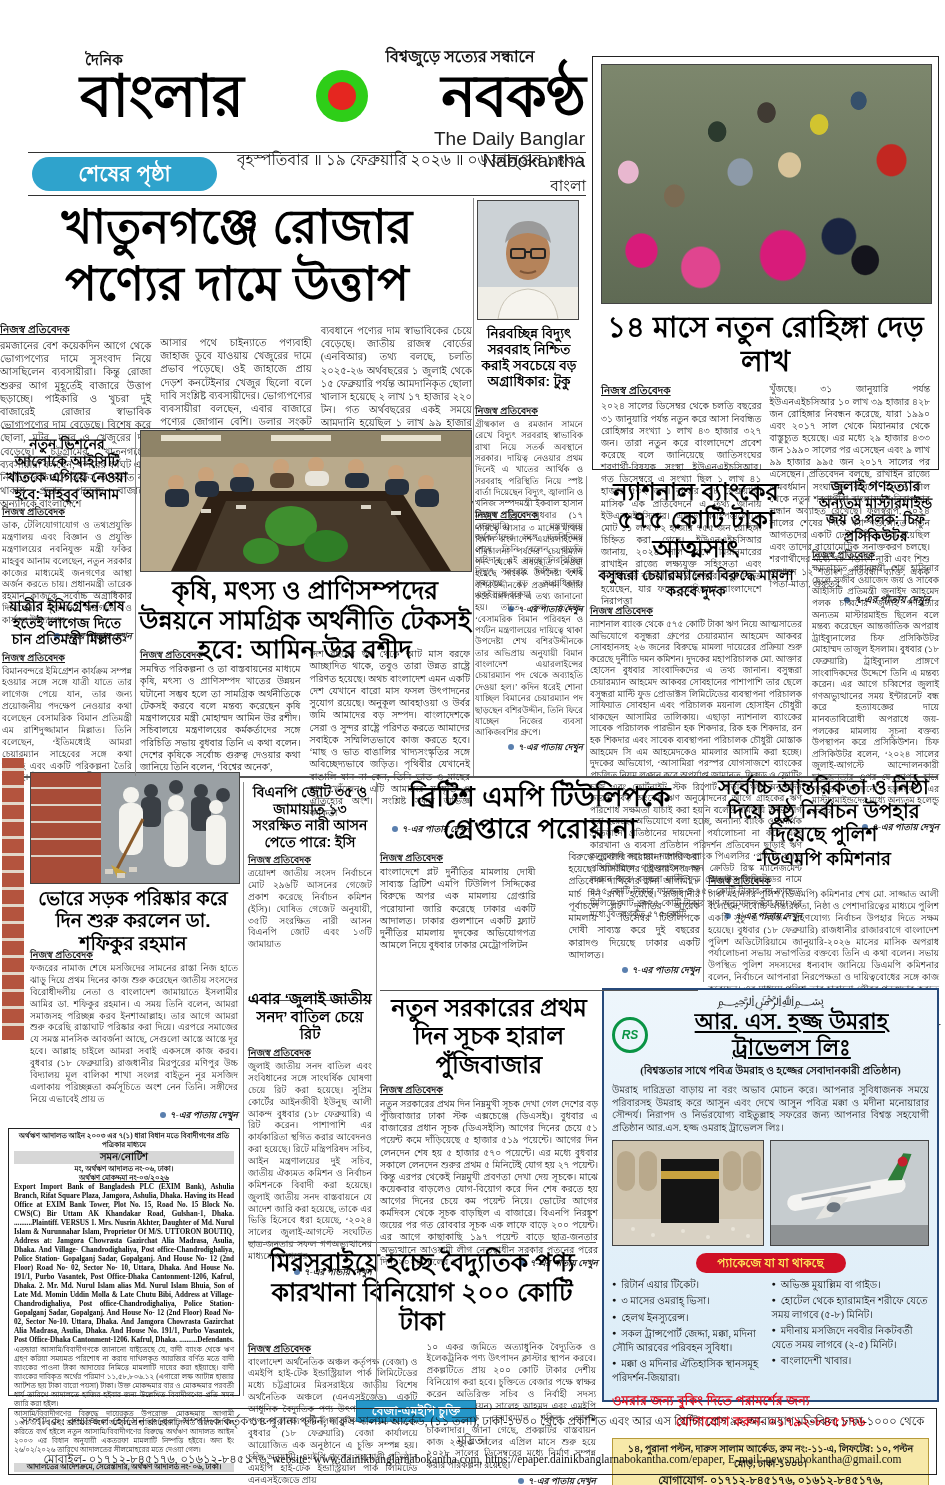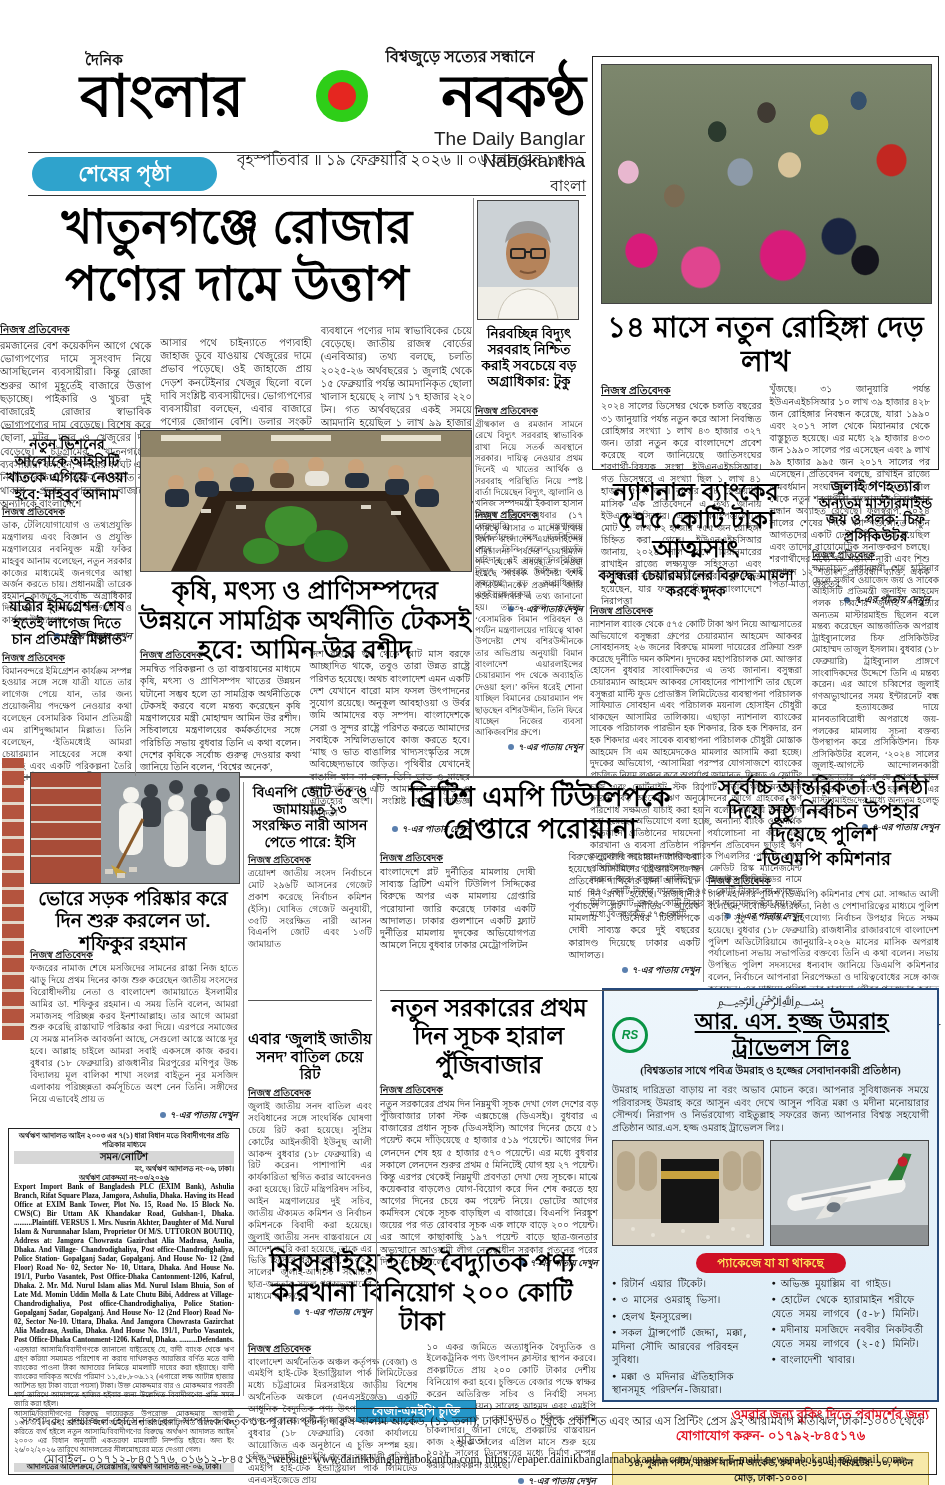--- a/index.html
+++ b/index.html
@@ -278,21 +278,21 @@
 
   <div class="abs" style="left:708px;top:776px;width:231px;">
     <div class="hl" style="font-size:20px;">সর্বোচ্চ আন্তরিকতা ও নিষ্ঠা দিয়ে সুষ্ঠু নির্বাচন উপহার দিয়েছে পুলিশ</div>
     <div class="hl" style="font-size:18px;margin-top:2px;">-ডিএমপি কমিশনার</div>
     <div class="byline" style="font-size:9.5px;margin-top:4px;">নিজস্ব প্রতিবেদক</div>
     <div class="body-txt" style="font-size:9px;">ঢাকা মহানগর পুলিশ (ডিএমপি) কমিশনার শেখ মো. সাজ্জাত আলী বলেছেন, সর্বোচ্চ আন্তরিকতা, নিষ্ঠা ও পেশাদারিত্বের মাধ্যমে পুলিশ একটি সুষ্ঠু ও সর্বজন গ্রহণযোগ্য নির্বাচন উপহার দিতে সক্ষম হয়েছে। বুধবার (১৮ ফেব্রুয়ারি) রাজধানীর রাজারবাগে বাংলাদেশ পুলিশ অডিটোরিয়ামে জানুয়ারি-২০২৬ মাসের মাসিক অপরাধ পর্যালোচনা সভায় সভাপতির বক্তব্যে তিনি এ কথা বলেন। সভায় উপস্থিত পুলিশ সদস্যদের ধন্যবাদ জানিয়ে ডিএমপি কমিশনার বলেন, নির্বাচনে আপনারা নিরপেক্ষতা ও দায়িত্ববোধের সঙ্গে কাজ করেছেন। এর মাধ্যমে পুলিশ তার হারানো গৌরব পুনরুদ্ধার করতে পেরেছে। ভবিষ্যতেও এই ভাবমূর্তি ধরে রাখতে সবাইকে নিষ্ঠার সঙ্গে দায়িত্ব পালন করতে হবে। সভায় অতিরিক্ত পুলিশ কমিশনার (অ্যাডমিন) মো. সরওয়ার</div>
     <div class="cont" style="font-size:9px;margin-top:-12px;">৭-এর পাতায় দেখুন</div>
   </div>
 
   <div class="abs hline" style="left:248px;top:1000px;width:124px;"></div>
-  <div class="abs" style="left:248px;top:1030px;width:124px;">
+  <div class="abs" style="left:248px;top:990px;width:124px;">
     <div class="hl" style="font-size:15px;">এবার ‘জুলাই জাতীয় সনদ’ বাতিল চেয়ে রিট</div>
     <div class="byline" style="font-size:9.5px;margin-top:3px;">নিজস্ব প্রতিবেদক</div>
     <div class="body-txt" style="font-size:9px;">জুলাই জাতীয় সনদ বাতিল এবং সংবিধানের সঙ্গে সাংঘর্ষিক ঘোষণা চেয়ে রিট করা হয়েছে। সুপ্রিম কোর্টের আইনজীবী ইউনুছ আলী আকন্দ বুধবার (১৮ ফেব্রুয়ারি) এ রিট করেন। পাশাপাশি এর কার্যকারিতা স্থগিত করার আবেদনও করা হয়েছে। রিটে মন্ত্রিপরিষদ সচিব, আইন মন্ত্রণালয়ের দুই সচিব, জাতীয় ঐক্যমত কমিশন ও নির্বাচন কমিশনকে বিবাদী করা হয়েছে। জুলাই জাতীয় সনদ বাস্তবায়নে যে আদেশ জারি করা হয়েছে, তাকে এর ভিত্তি হিসেবে ধরা হয়েছে, ‘২০২৪ সালের জুলাই-আগস্টে সংঘটিত ছাত্র-জনতার সফল গণঅভ্যুত্থানের মাধ্যমে জনগণের</div>
     <div class="cont" style="font-size:9px;">৭-এর পাতায় দেখুন</div>
   </div>
 
   <div class="abs" style="left:380px;top:994px;width:218px;">
     <div class="hl" style="font-size:24px;">নতুন সরকারের প্রথম দিন সূচক হারাল পুঁজিবাজার</div>
     <div class="byline" style="font-size:9.5px;margin-top:4px;">নিজস্ব প্রতিবেদক</div>
     <div class="body-txt" style="font-size:9.2px;">নতুন সরকারের প্রথম দিন নিম্নমুখী সূচক দেখা গেল দেশের বড় পুঁজিবাজার ঢাকা স্টক এক্সচেঞ্জে (ডিএসই)। বুধবার এ বাজারের প্রধান সূচক (ডিএসইসি) আগের দিনের চেয়ে ৫১ পয়েন্ট কমে দাঁড়িয়েছে ৫ হাজার ৫১৯ পয়েন্টে। আগের দিন লেনদেন শেষ হয় ৫ হাজার ৫৭০ পয়েন্টে। এর মধ্যে বুধবার সকালে লেনদেন শুরুর প্রথম ৫ মিনিটেই যোগ হয় ২৭ পয়েন্ট। কিন্তু এরপর থেকেই নিম্নমুখী প্রবণতা দেখা দেয় সূচকে। মাঝে কয়েকবার বাড়লেও যোগ-বিয়োগ করে দিন শেষ করতে হয় আগের দিনের চেয়ে কম পয়েন্ট নিয়ে। ভোটের আগের কর্মদিবস থেকে সূচক বাড়ছিল এ বাজারে। বিএনপি নিরঙ্কুশ জয়ের পর গত রোববার সূচক এক লাফে বাড়ে ২০০ পয়েন্ট। এর আগে কাছাকাছি ১৯৭ পয়েন্ট বাড়ে ছাত্র-জনতার অভ্যুত্থানে আওয়ামী লীগ নেতৃত্বাধীন সরকার পতনের পরের দিন; ২০২৪ সালের ৬</div>
@@ -339,47 +339,47 @@
             <polygon points="118,46 138,22 146,24 132,48" fill="#2f7d3a"></polygon>
             <circle cx="136" cy="30" r="5" fill="#c61f2e"></circle>
             <polygon points="60,52 40,72 56,72 76,56" fill="#e4e4e0"></polygon>
             <rect x="30" y="48" width="70" height="3" fill="#9aa2aa"></rect>
             <ellipse cx="60" cy="63" rx="7" ry="5" fill="#6c7680"></ellipse>
           </g>
         </svg>
       </div>
     </div>
     <div class="red-pill" style="width:150px;height:20px;line-height:20px;font-size:12px;margin:7px auto 5px auto;">প্যাকেজে যা যা থাকছে</div>
-    <div style="display:flex;gap:2px;font-family:Liberation Mono, monospace;">
+    <div style="display:flex;gap:2px;">
       <div style="width:50%;">
         <div class="ad-li">রিটার্ন এয়ার টিকেট।</div>
         <div class="ad-li">৩ মাসের ওমরাহ্ ভিসা।</div>
         <div class="ad-li">হেলথ ইনস্যুরেন্স।</div>
         <div class="ad-li">সকল ট্রান্সপোর্ট জেদ্দা, মক্কা, মদিনা সৌদি আরবের পরিবহন সুবিধা।</div>
         <div class="ad-li">মক্কা ও মদিনার ঐতিহাসিক স্থানসমূহ পরিদর্শন-জিয়ারা।</div>
       </div>
       <div style="width:50%;">
         <div class="ad-li">অভিজ্ঞ মুয়াল্লিম বা গাইড।</div>
         <div class="ad-li">হোটেল থেকে হ্যারামাইন শরীফে যেতে সময় লাগবে (৫-৮) মিনিট।</div>
         <div class="ad-li">মদীনায় মসজিদে নববীর নিকটবর্তী যেতে সময় লাগবে (২-৫) মিনিট।</div>
         <div class="ad-li">বাংলাদেশী খাবার।</div>
       </div>
     </div>
-    <div style="text-align:right;color:#e01020;font-weight:800;font-size:13px;font-family:'Liberation Sans',sans-serif;margin-top:4px;">ওমরার জন্য বুকিং দিতে পরামর্শের জন্য</div>
+    <div style="text-align:left;color:#e01020;font-weight:800;font-size:13px;font-family:'Liberation Sans',sans-serif;margin-top:4px;">ওমরার জন্য বুকিং দিতে পরামর্শের জন্য</div>
     <div style="text-align:center;color:#e01020;font-weight:800;font-size:13px;font-family:'Liberation Sans',sans-serif;">যোগাযোগ করুন- ০১৭৯২-৮৪৫১৭৬</div>
     <div style="background:#f7e9a9;border:1px solid #b79b3a;margin-top:5px;padding:3px 5px;text-align:center;">
       <div style="font-size:9.6px;font-weight:bold;">১৪, পুরানা পল্টন, দারুস সালাম আর্কেড, রুম নং:-১১-এ, লিফটের: ১০, পল্টন মোড়, ঢাকা-১০০০।</div>
       <div style="font-size:11px;font-weight:800;">যোগাযোগ- ০১৭১২-৮৪৫১৭৬, ০১৬১২-৮৪৫১৭৬, ০১৭৩১-৮৮০৯৯০</div>
     </div>
   </div>
 
   <div class="abs notice" style="left:8px;top:1128px;width:232px;height:268px;box-sizing:border-box;padding:3px 5px;">
     <div style="text-align:center;font-weight:bold;">অর্থঋণ আদালত আইন ২০০৩ এর ৭(১) ধারা বিধান মতে বিবাদীগণের প্রতি পত্রিকার মাধ্যমে</div>
     <div class="bar" style="font-size:10px;margin:1px 0;">সমন/নোটিশ</div>
-    <div style="text-align:right;font-weight:bold;">মং, অর্থঋণ আদালত নং-০৬, ঢাকা।</div>
+    <div style="text-align:center;font-weight:bold;">মং, অর্থঋণ আদালত নং-০৬, ঢাকা।</div>
     <div style="text-align:center;font-weight:bold;text-decoration:underline;">অর্থঋণ মোকদ্দমা নং-০৩/২০২৬</div>
     <div style="text-align:justify;font-weight:bold;">Export Import Bank of Bangladesh PLC (EXIM Bank), Ashulia Branch, Rifat Square Plaza, Jamgora, Ashulia, Dhaka. Having its Head Office at EXIM Bank Tower, Plot No. 15, Road No. 15 Block No. CWS(C) Bir Uttam AK Khandakar Road, Gulshan-1, Dhaka. ..........Plaintiff. VERSUS 1. Mrs. Nusrin Akhter, Daughter of Md. Nurul Islam &amp; Nurunnahar Islam, Proprietor Of M/S. UTTORON BOUTIQ, Address at: Jamgora Chowrasta Gazirchat Alia Madrasa, Asulia, Dhaka. And Village- Chandrodighaliya, Post office-Chandrodighaliya, Police Station- Gopalganj Sadar, Gopalganj. And House No- 12 (2nd Floor) Road No- 02, Sector No- 10, Uttara, Dhaka. And House No. 191/1, Purbo Vasantek, Post Office-Dhaka Cantonment-1206, Kafrul, Dhaka. 2. Mr. Md. Nurul Islam alias Md. Nurul Islam Bhuia, Son of Late Md. Momin Uddin Molla &amp; Late Chutu Bibi, Address at Village-Chandrodighaliya, Post office-Chandrodighaliya, Police Station- Gopalganj Sadar, Gopalganj. And House No- 12 (2nd Floor) Road No- 02, Sector No-10. Uttara, Dhaka. And Jamgora Chowrasta Gazirchat Alia Madrasa, Asulia, Dhaka. And House No. 191/1, Purbo Vasantek, Post Office-Dhaka Cantonment-1206. Kafrul, Dhaka. ..........Defendants.</div>
     <div style="text-align:justify;margin-top:1px;">এতদ্বারা আসামি/বিবাদীগণকে জানানো যাইতেছে যে, বাদী ব্যাংক থেকে ঋণ গ্রহণ করিয়া সময়মত পরিশোধ না করায় দাখিলকৃত আরজির বর্ণিত মতে বাদী ব্যাংকের পাওনা টাকা আদায়ের নিমিত্তে মামলাটি দায়ের করা হইয়াছে। বাদী ব্যাংকের দাবিকৃত অর্থের পরিমাণ ১১,৫৮,৮০৬.১২ (এগারো লক্ষ আটান্ন হাজার আটশত ছয় টাকা বারো পয়সা) টাকা। উক্ত মোকদ্দমার বার ও মোকদ্দমার পরবর্তী ধার্য তারিখে আদালতে হাজির হইবার জন্য উল্লেখিত বিবাদীগণের প্রতি সমন জারি করা হইল।</div>
     <div style="text-align:justify;margin-top:1px;">আসামি/বিবাদীগণের বিরুদ্ধে দায়েরকৃত উপরোক্ত মোকদ্দমায় আগামী ১৩/০৩/২০২৬ ইং তারিখের মধ্যে আদালতে হাজির হইয়া লিখিত জবাব দাখিল করিতে ব্যর্থ হইলে নতুন আসামি/বিবাদীগণের বিরুদ্ধে অর্থঋণ আদালত আইন ২০০৩ এর বিধান অনুযায়ী একতরফা মামলাটি নিষ্পত্তি হইবে। অদ্য ইং ২৬/০২/২০২৬ তারিখে আদালতের সীলমোহরের মতে দেওয়া গেল।</div>
     <div class="bar" style="margin-top:8px;">আদালতের আদেশক্রমে, সেরেস্তাদার, অর্থঋণ আদালত নং- ০৬, ঢাকা।</div>
   </div>
 
   <div class="abs hline" style="left:248px;top:1242px;width:348px;"></div>
   <div class="abs" style="left:248px;top:1248px;width:348px;">
     <div class="hl" style="font-size:25px;">মিরসরাইয়ে হচ্ছে বৈদ্যুতিক পণ্য কারখানা বিনিয়োগ ২০০ কোটি টাকা</div>

